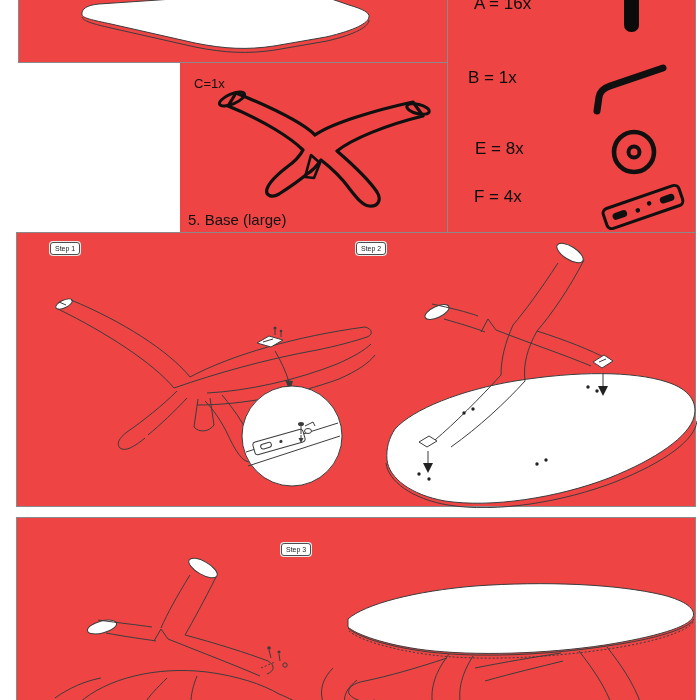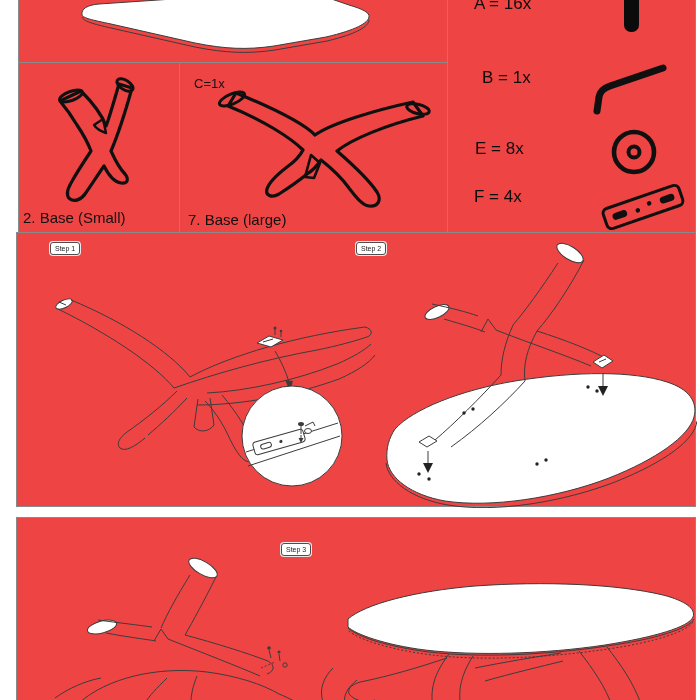--- a/index.html
+++ b/index.html
@@ -34,55 +34,42 @@
 <div class="canvas">
 
   <div class="panel b-l b-b" style="left:18px;top:0;width:429px;height:63px;">
     <svg width="429" height="63" viewBox="0 0 429 63">
       <path class="thinw" stroke-width="1.3" d="M 63,15 C 62,9 68,5 80,4 L 228,-6 L 298,-6 L 330,5 C 344,9 351,13 350,17
            C 349,23 337,30 307,37 L 255,46 C 228,50 206,49 176,43 L 92,24 C 73,20 64,18 63,15 Z"></path>
       <path class="thin" stroke-width="1.1" d="M 63,17 C 64,21 74,24 92,28 L 176,47 C 206,53 229,54 256,50 L 308,41 C 338,34 350,26 350,20"></path>
     </svg>
   </div>
 
-  <div class="panel b-l b-r" style="left:18px;top:63px;width:162px;height:169px;">
-    <svg width="162" height="169" viewBox="0 0 162 169">
-      <path class="ink" stroke-width="3.2" stroke-linejoin="round" fill="#ffffff" d="M 62,28 C 74,40 83,52 87,63 C 90,56 95,38 100,21 L 113,25
-           C 106,50 98,74 92,88 C 97,99 102,107 106,111 C 110,116 109,121 102,120
-           C 95,119 89,111 85,103 C 80,110 73,121 66,131 C 62,137 55,139 51,136
-           C 47,133 48,127 52,120 C 58,109 66,97 72,88 C 69,80 64,71 58,62
-           C 52,52 46,44 41,38 Z"></path>
-      <ellipse class="ink" stroke-width="3" fill="#ffffff" cx="52" cy="33" rx="12" ry="4.5" transform="rotate(-20 52 33)"></ellipse>
-      <ellipse class="ink" stroke-width="3" fill="#ffffff" cx="106" cy="22" rx="9" ry="4.6" transform="rotate(32 106 22)"></ellipse>
-      <path class="ink" stroke-width="2.4" fill="#ffffff" stroke-linejoin="round" d="M 75,62 L 84,56 L 87,70 C 81,68 77,65 75,62 Z"></path>
-    </svg>
-    <div class="part-label" style="left:4px;top:146px;">2. Base (Small)</div>
-  </div>
 
   <div class="panel" style="left:180px;top:63px;width:267px;height:169px;">
     <div class="qty-label" style="left:14px;top:13px;">C=1x</div>
     <svg width="267" height="169" viewBox="0 0 267 169">
       <path class="ink" stroke-width="3.2" stroke-linejoin="round" fill="#ffffff" d="M 56,30 C 95,46 123,60 135,72 C 152,60 196,47 233,39 L 243,53
            C 206,62 172,76 157,88 C 172,101 189,117 197,129 C 202,137 198,144 189,143
            C 182,142 176,134 169,125 C 161,114 150,104 141,97 C 137,103 132,108 127,111
            C 121,116 110,124 99,131 C 92,135 85,133 87,126 C 89,119 98,111 107,104
            C 114,99 120,93 123,87 C 111,75 83,57 48,43 Z"></path>
       <path class="ink" stroke-width="2.6" fill="#ffffff" stroke-linejoin="round" d="M 125,114 L 131,92 L 140,100 L 134,115 Z"></path>
       <ellipse class="ink" stroke-width="3" fill="#ffffff" cx="52" cy="36" rx="13.5" ry="5" transform="rotate(-23 52 36)"></ellipse>
       <ellipse class="ink" stroke-width="3" fill="#ffffff" cx="238" cy="46" rx="11.5" ry="4.6" transform="rotate(14 238 46)"></ellipse>
     </svg>
-    <div class="part-label" style="left:8px;top:148px;">7. Base (large)</div>
+    <div class="part-label" style="left:8px;top:148px;">5. Base (large)</div>
   </div>
 
   <div class="panel b-l b-r" style="left:447px;top:0;width:249px;height:232px;">
 
     <div class="hw-label" style="left:26px;top:-6px;">A = 16x</div>
     <div class="bolt" style="left:176px;top:-20px;width:15px;height:52px;"></div>
 
-    <div class="hw-label" style="left:34px;top:68px;">B = 1x</div>
+    <div class="hw-label" style="left:20px;top:68px;">B = 1x</div>
     <svg style="left:140px;top:58px;" width="82" height="60" viewBox="0 0 82 60">
       <path class="ink" stroke-width="7" stroke-linecap="round" stroke-linejoin="round" d="M 9,53 L 11,39 C 12,33 16,30 22,28 L 75,10"></path>
     </svg>
 
     <div class="hw-label" style="left:27px;top:139px;text-align:center;">E = 8x</div>
     <svg style="left:159px;top:126px;" width="54" height="54" viewBox="0 0 54 54">
       <circle class="ink" stroke-width="4.6" fill="#ffffff" cx="27" cy="26" r="20"></circle>
       <circle class="ink" stroke-width="4" fill="#ffffff" cx="27" cy="26" r="5.5"></circle>
     </svg>
 

